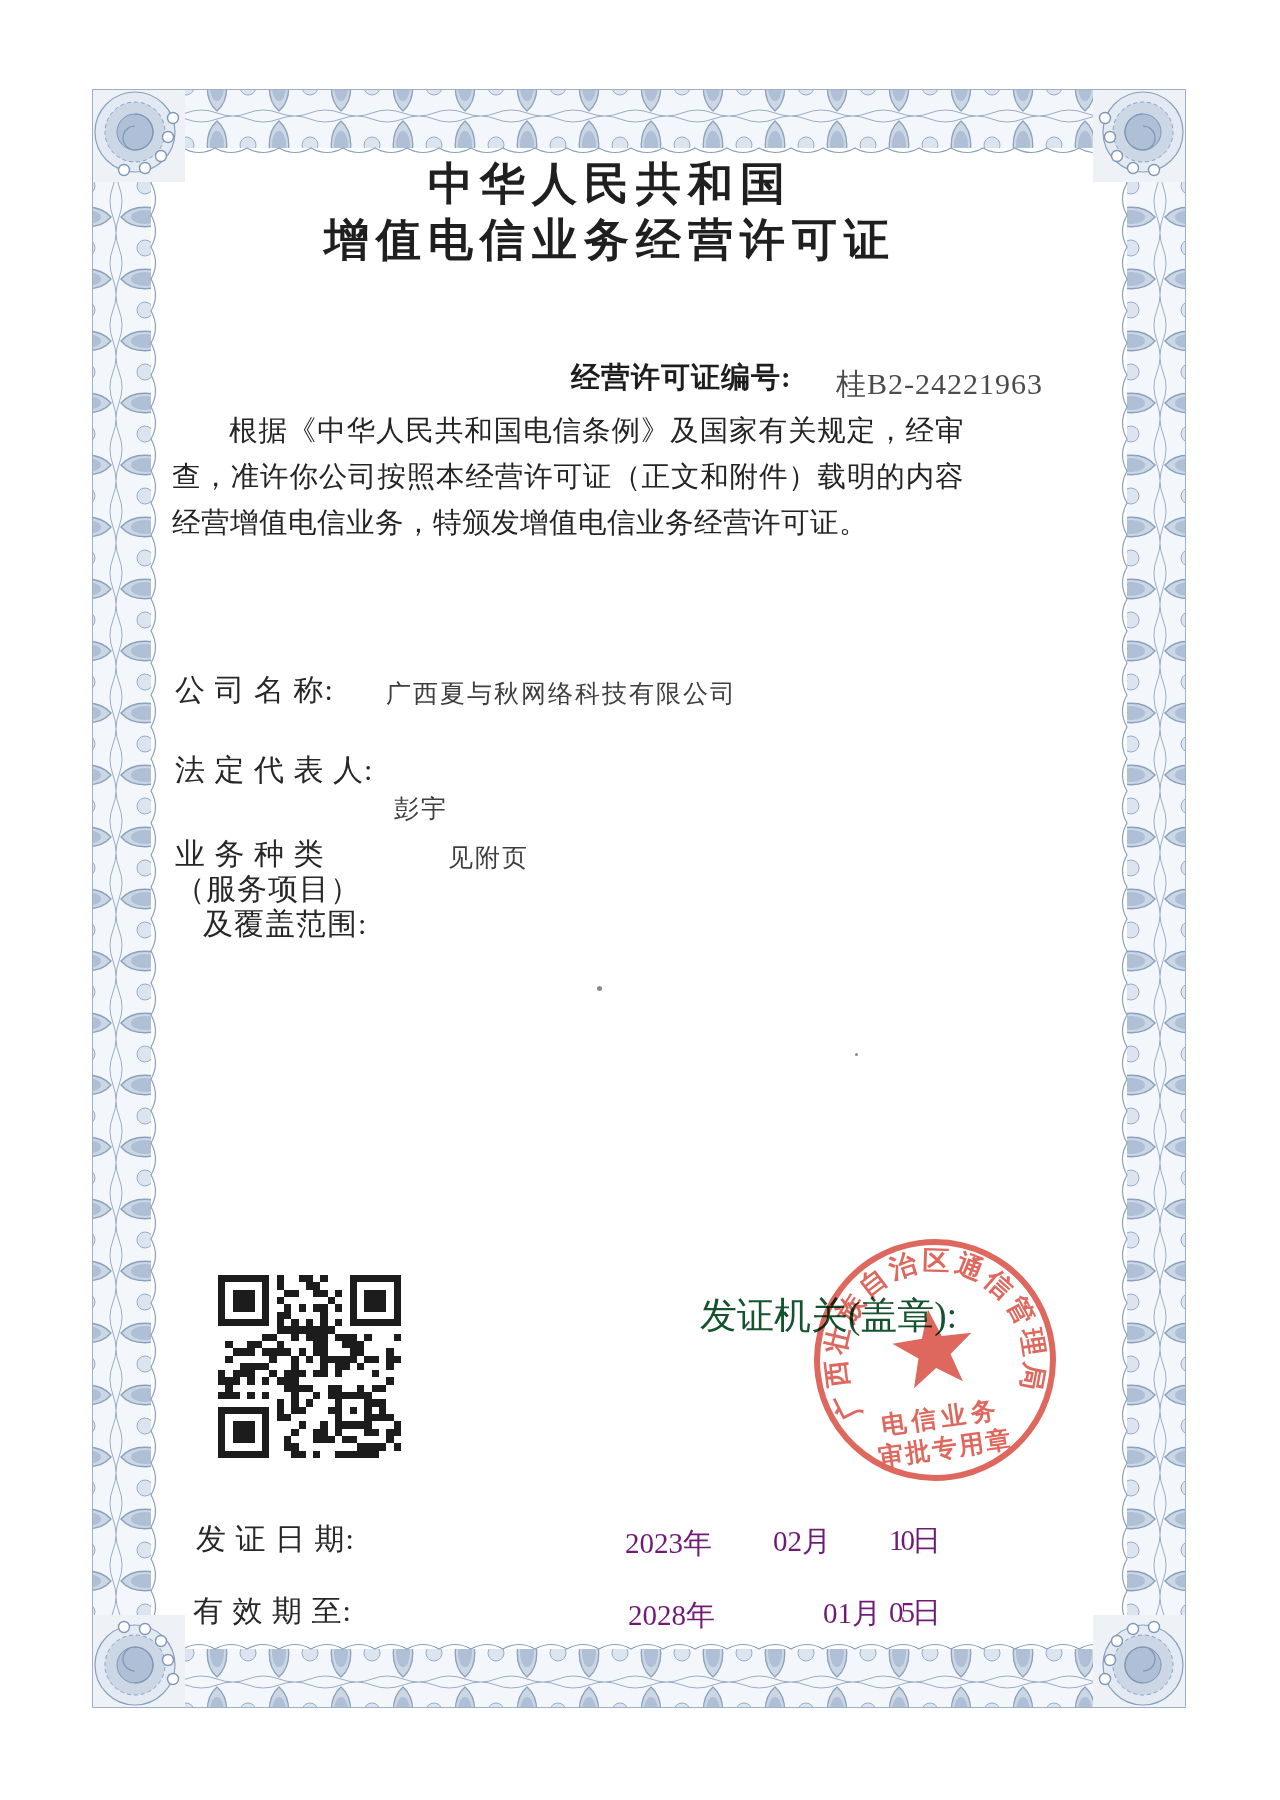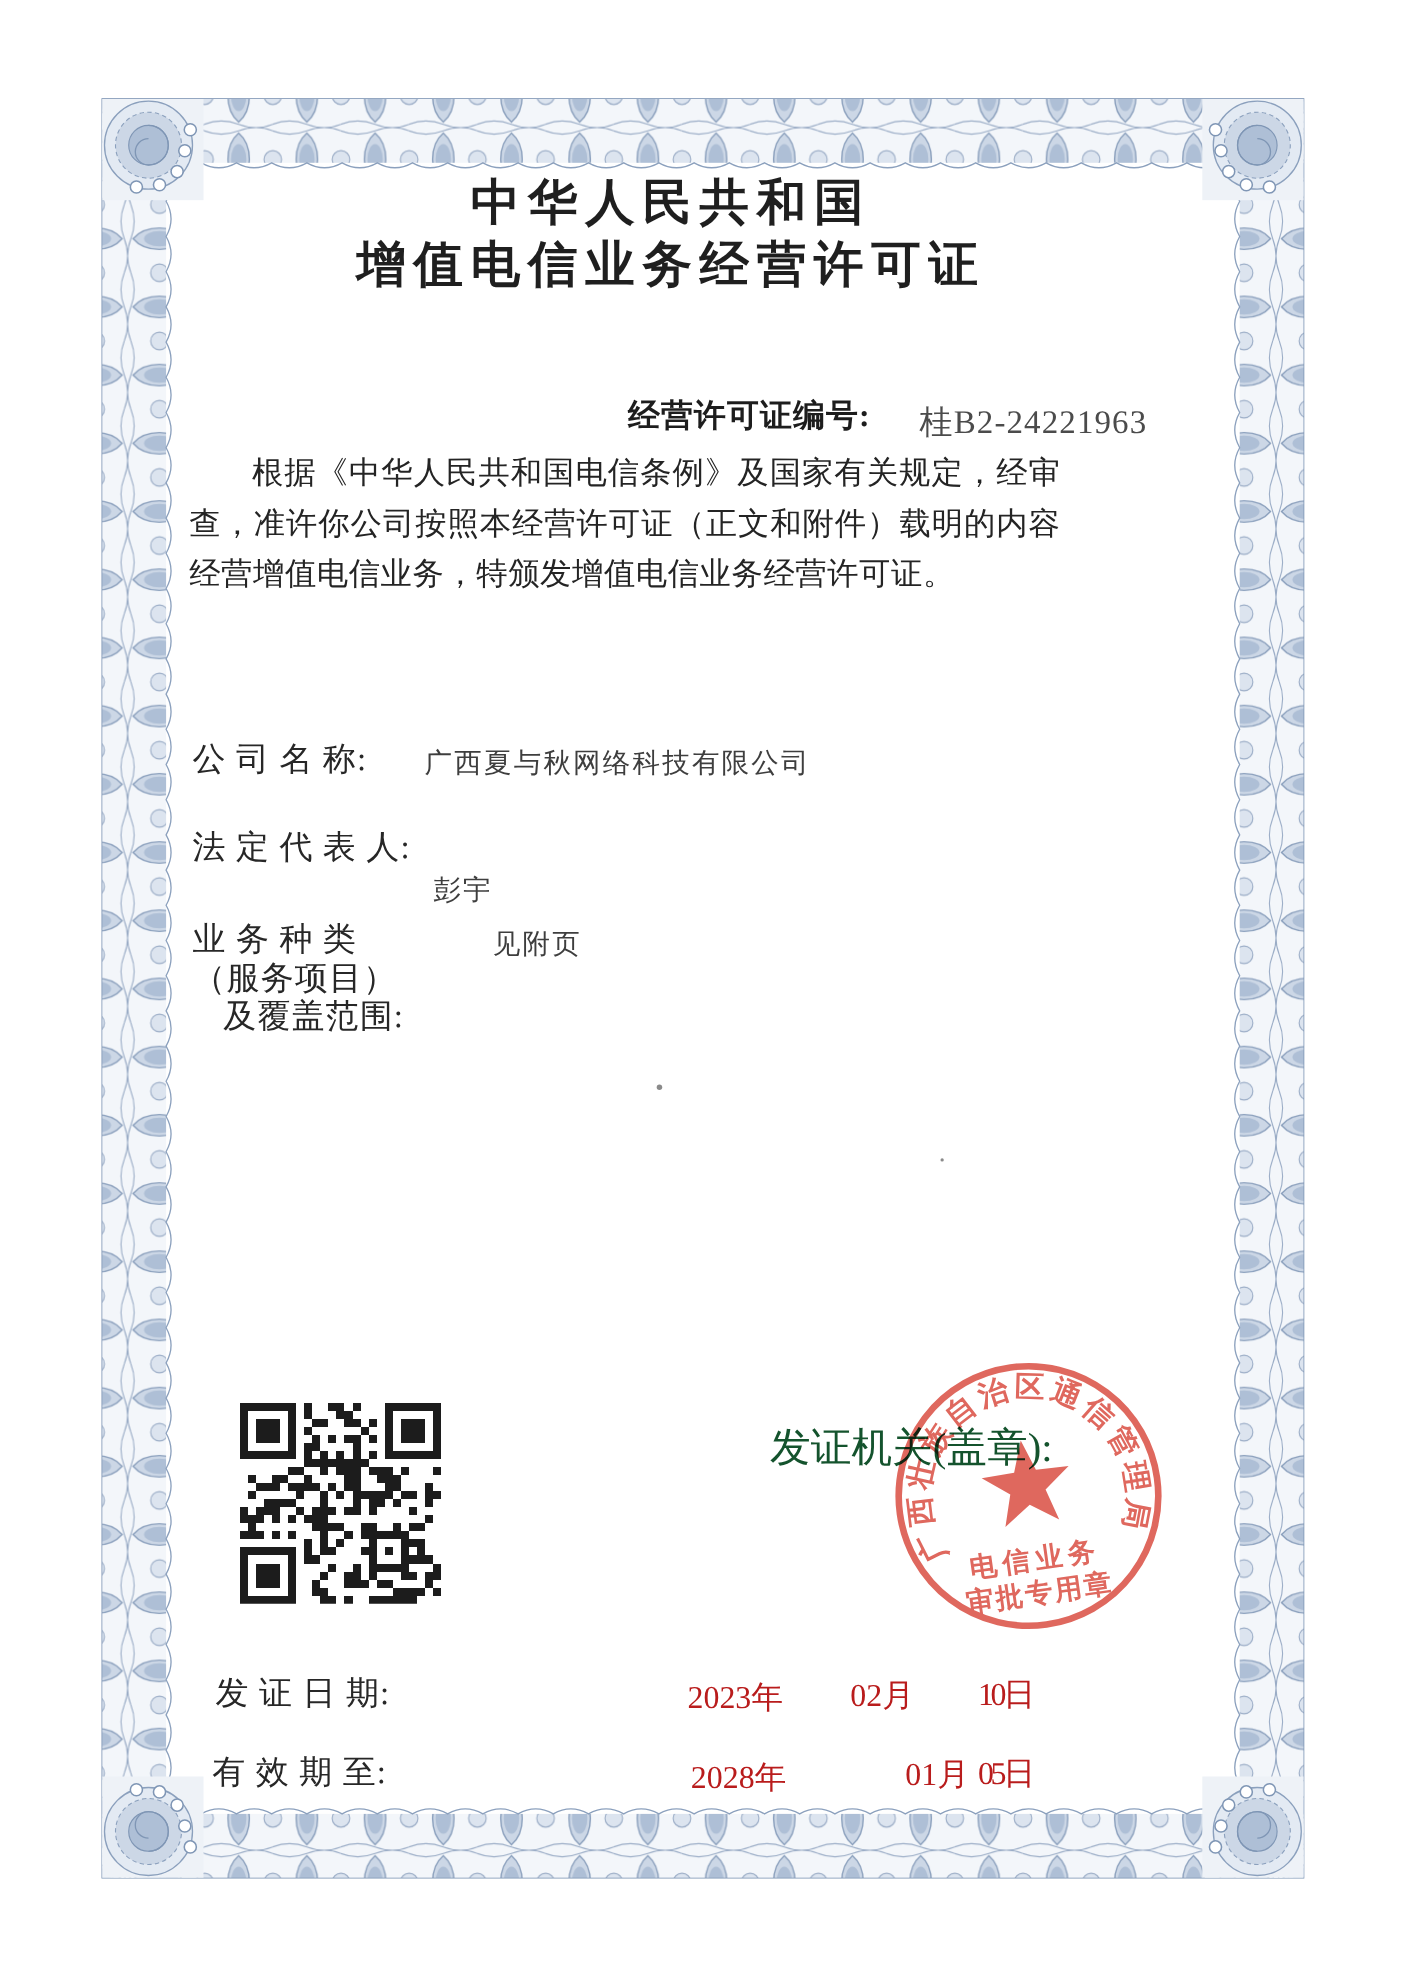--- a/index.html
+++ b/index.html
@@ -26,21 +26,21 @@
   #company-value{left:386px;top:677px;}
   #legal-label{left:175px;top:750px;}
   #legal-value{left:394px;top:792px;text-align:right;}
   #biz-label-1{left:175px;top:834px;}
   #biz-label-2{left:175px;top:869px;}
   #biz-label-3{left:175px;top:904px;margin-left:28px;}
   #biz-value{left:448px;top:841px;}
   #issuer-label{left:700px;top:1291px;font-size:37px;color:#14532d;}
   #qr-box{left:218px;top:1275px;width:183px;height:183px;}
   .date-label{font-size:30px;color:#272727;letter-spacing:1px;}
-  .date-value{font-size:29px;color:#b91c1c;}
+  .date-value{font-size:29px;color:#701a75;}
   #issue-label{left:196px;top:1519px;}
   #issue-year{left:625px;top:1524px;}
   #issue-month{left:773px;top:1522px;}
   #issue-day{left:889px;top:1521px;letter-spacing:-3px;}
   #valid-label{left:193px;top:1591px;}
   #valid-year{left:628px;top:1596px;}
   #valid-month{left:775px;top:1594px;margin-left:48px;}
   #valid-day{left:889px;top:1593px;letter-spacing:-3px;}
   #seal-svg{position:absolute;left:0;top:0;width:1280px;height:1800px;pointer-events:none;mix-blend-mode:multiply;}
   .speck{position:absolute;background:#8a8a8a;border-radius:50%;}

